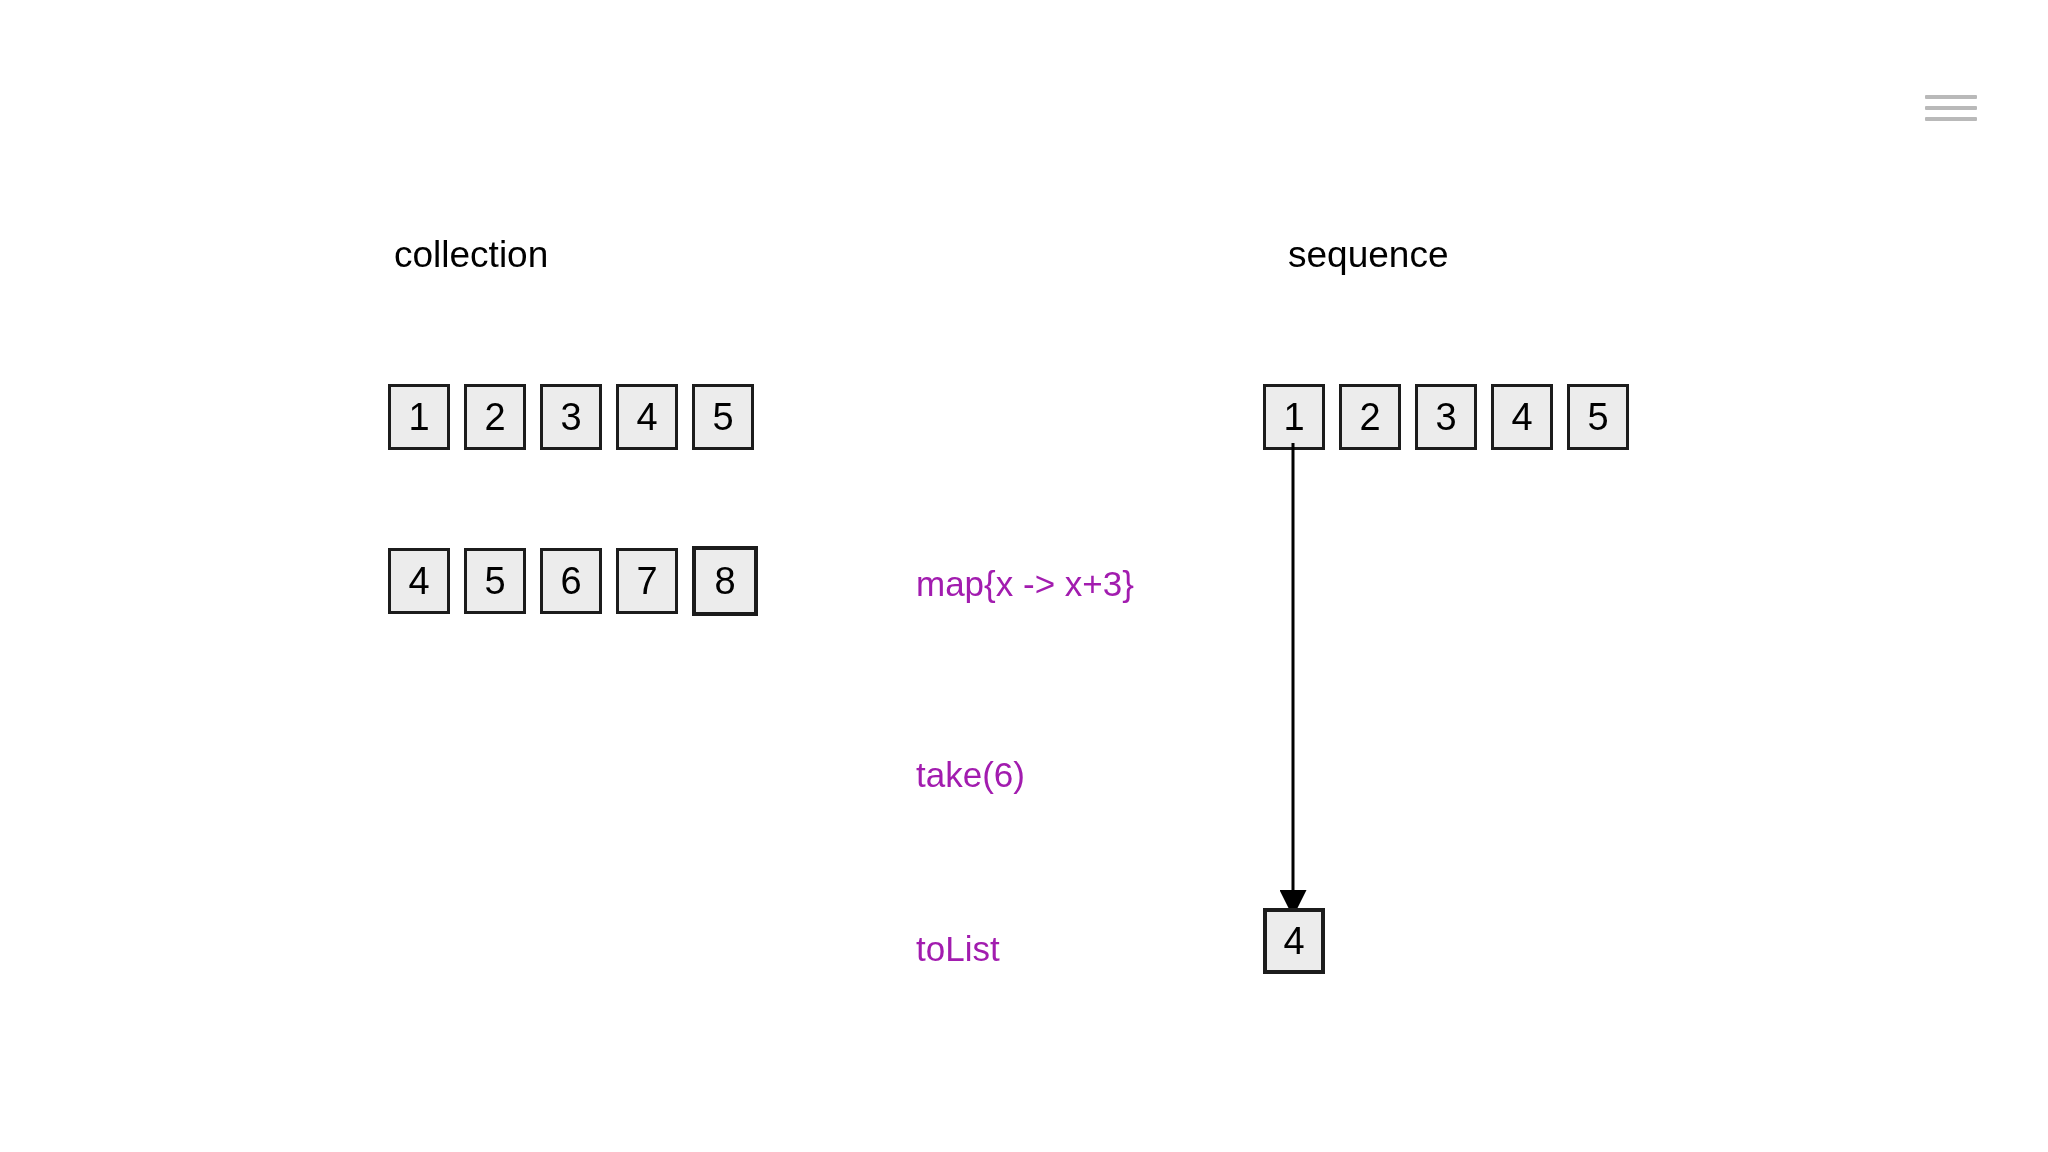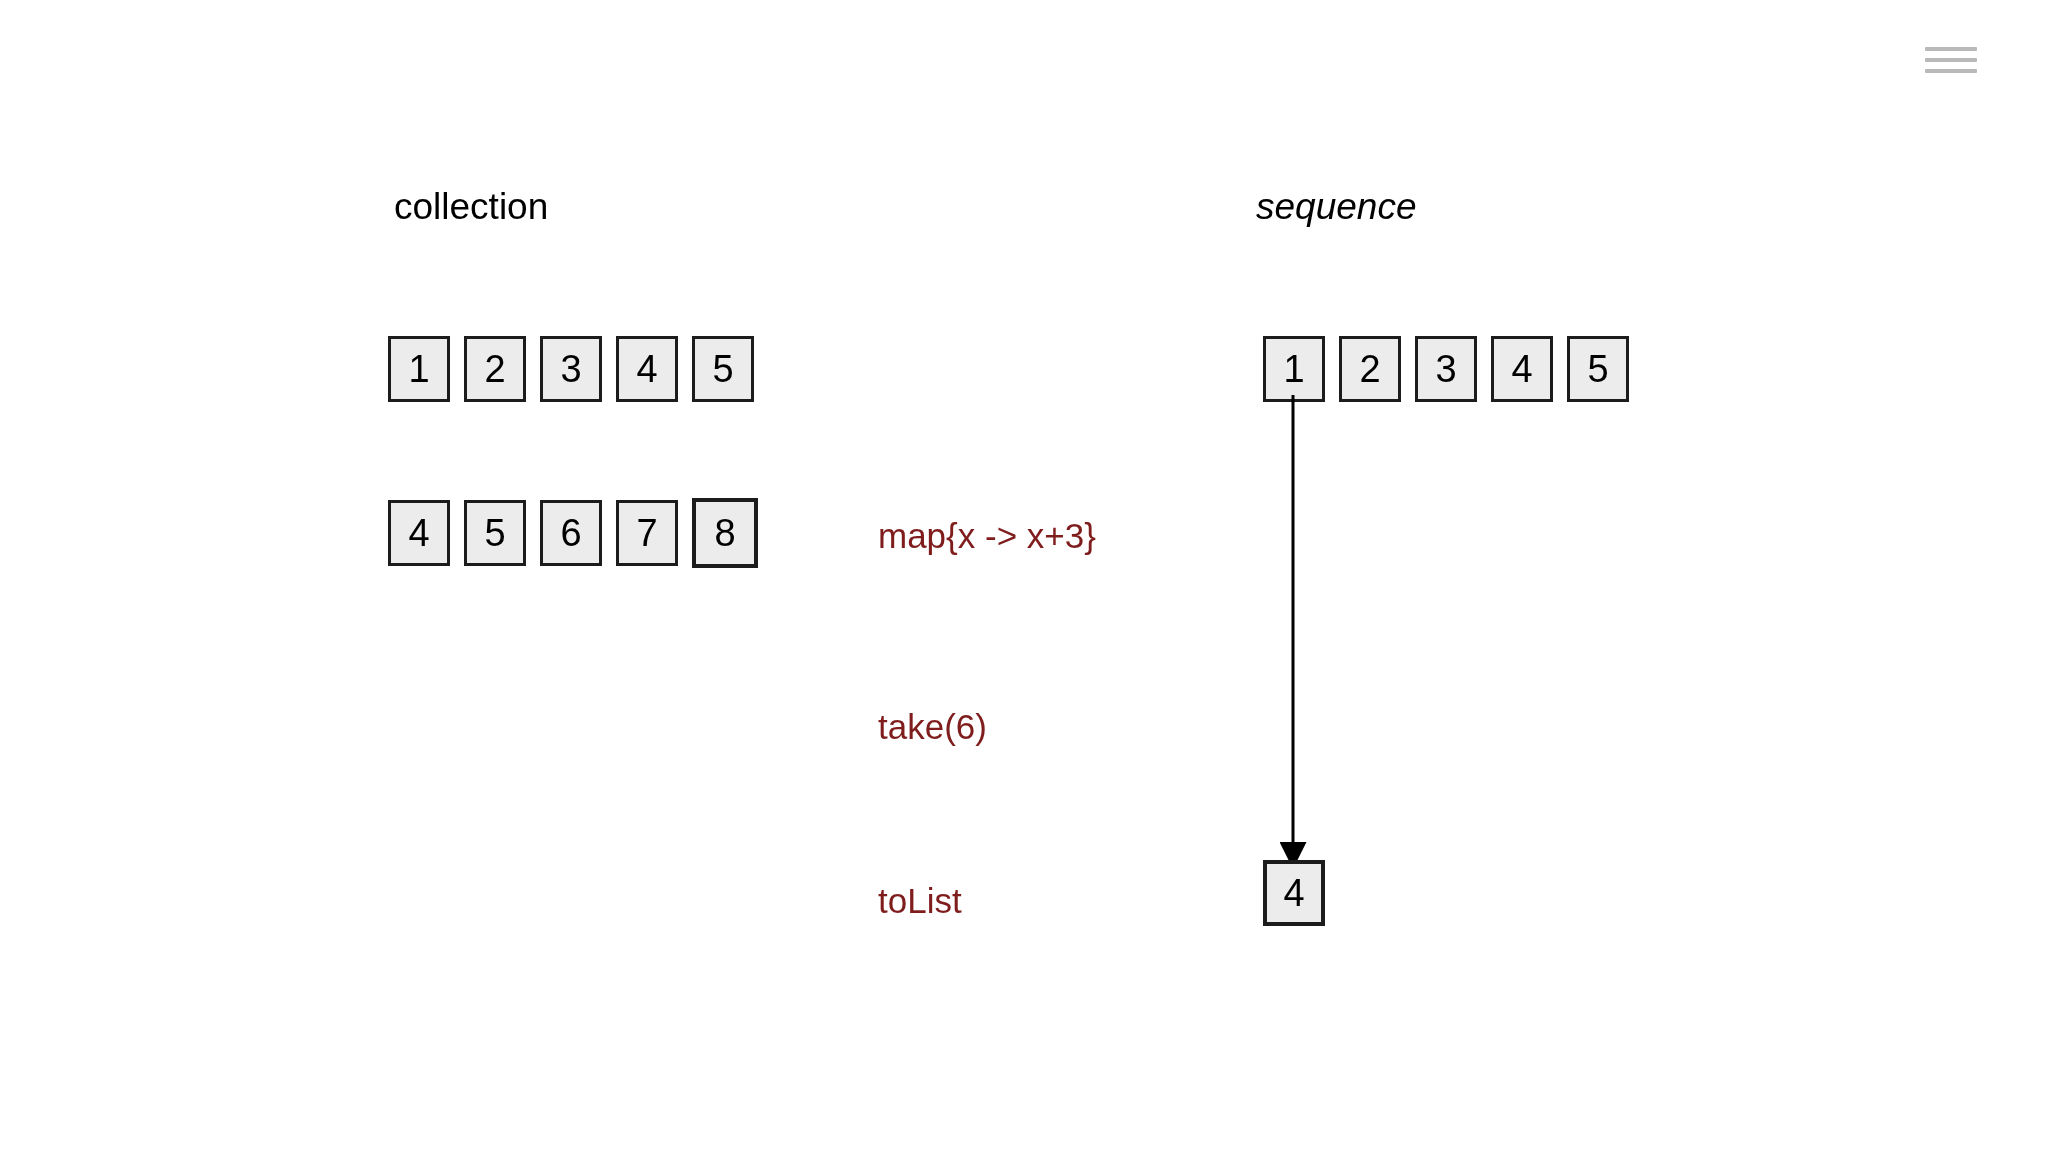--- a/index.html
+++ b/index.html
@@ -14,20 +14,21 @@
     position: relative;
     overflow: hidden;
     font-family: "Liberation Sans", "DejaVu Sans", sans-serif;
     color: #000000;
     -webkit-font-smoothing: antialiased;
   }
 
   .canvas {
     position: absolute;
     inset: 0;
+    margin-top: 48px;
   }
 
   
   .menu-btn {
     position: absolute;
     left: 1925px;
     top: 44px;
     width: 52px;
     height: 32px;
     display: flex;
@@ -46,21 +47,21 @@
 
   
   .col-title {
     position: absolute;
     font-size: 37px;
     line-height: 1;
     white-space: nowrap;
     color: #000;
   }
   #title-collection { left: 394px; top: 188px; }
-  #title-sequence   { left: 1256px; top: 188px; font-style: italic; }
+  #title-sequence   { left: 1288px; top: 188px; }
 
   
   .box-row {
     position: absolute;
     display: flex;
     align-items: flex-start;
   }
   .cell {
     width: 62px;
     height: 66px;
@@ -94,25 +95,25 @@
     left: 1263px;
     top: 860px;
   }
   #row-sequence-result .cell {
     border-width: 4px;
   }
 
   
   .op-label {
     position: absolute;
-    left: 878px;
+    left: 916px;
     font-size: 35px;
     line-height: 1;
     white-space: nowrap;
-    color: #7f1d1d;
+    color: #a21caf;
   }
   #op-map    { top: 518px; }
   #op-take   { top: 709px; }
   #op-tolist { top: 883px; }
 
   
   .arrow-svg {
     position: absolute;
     left: 1255px;
     top: 395px;

